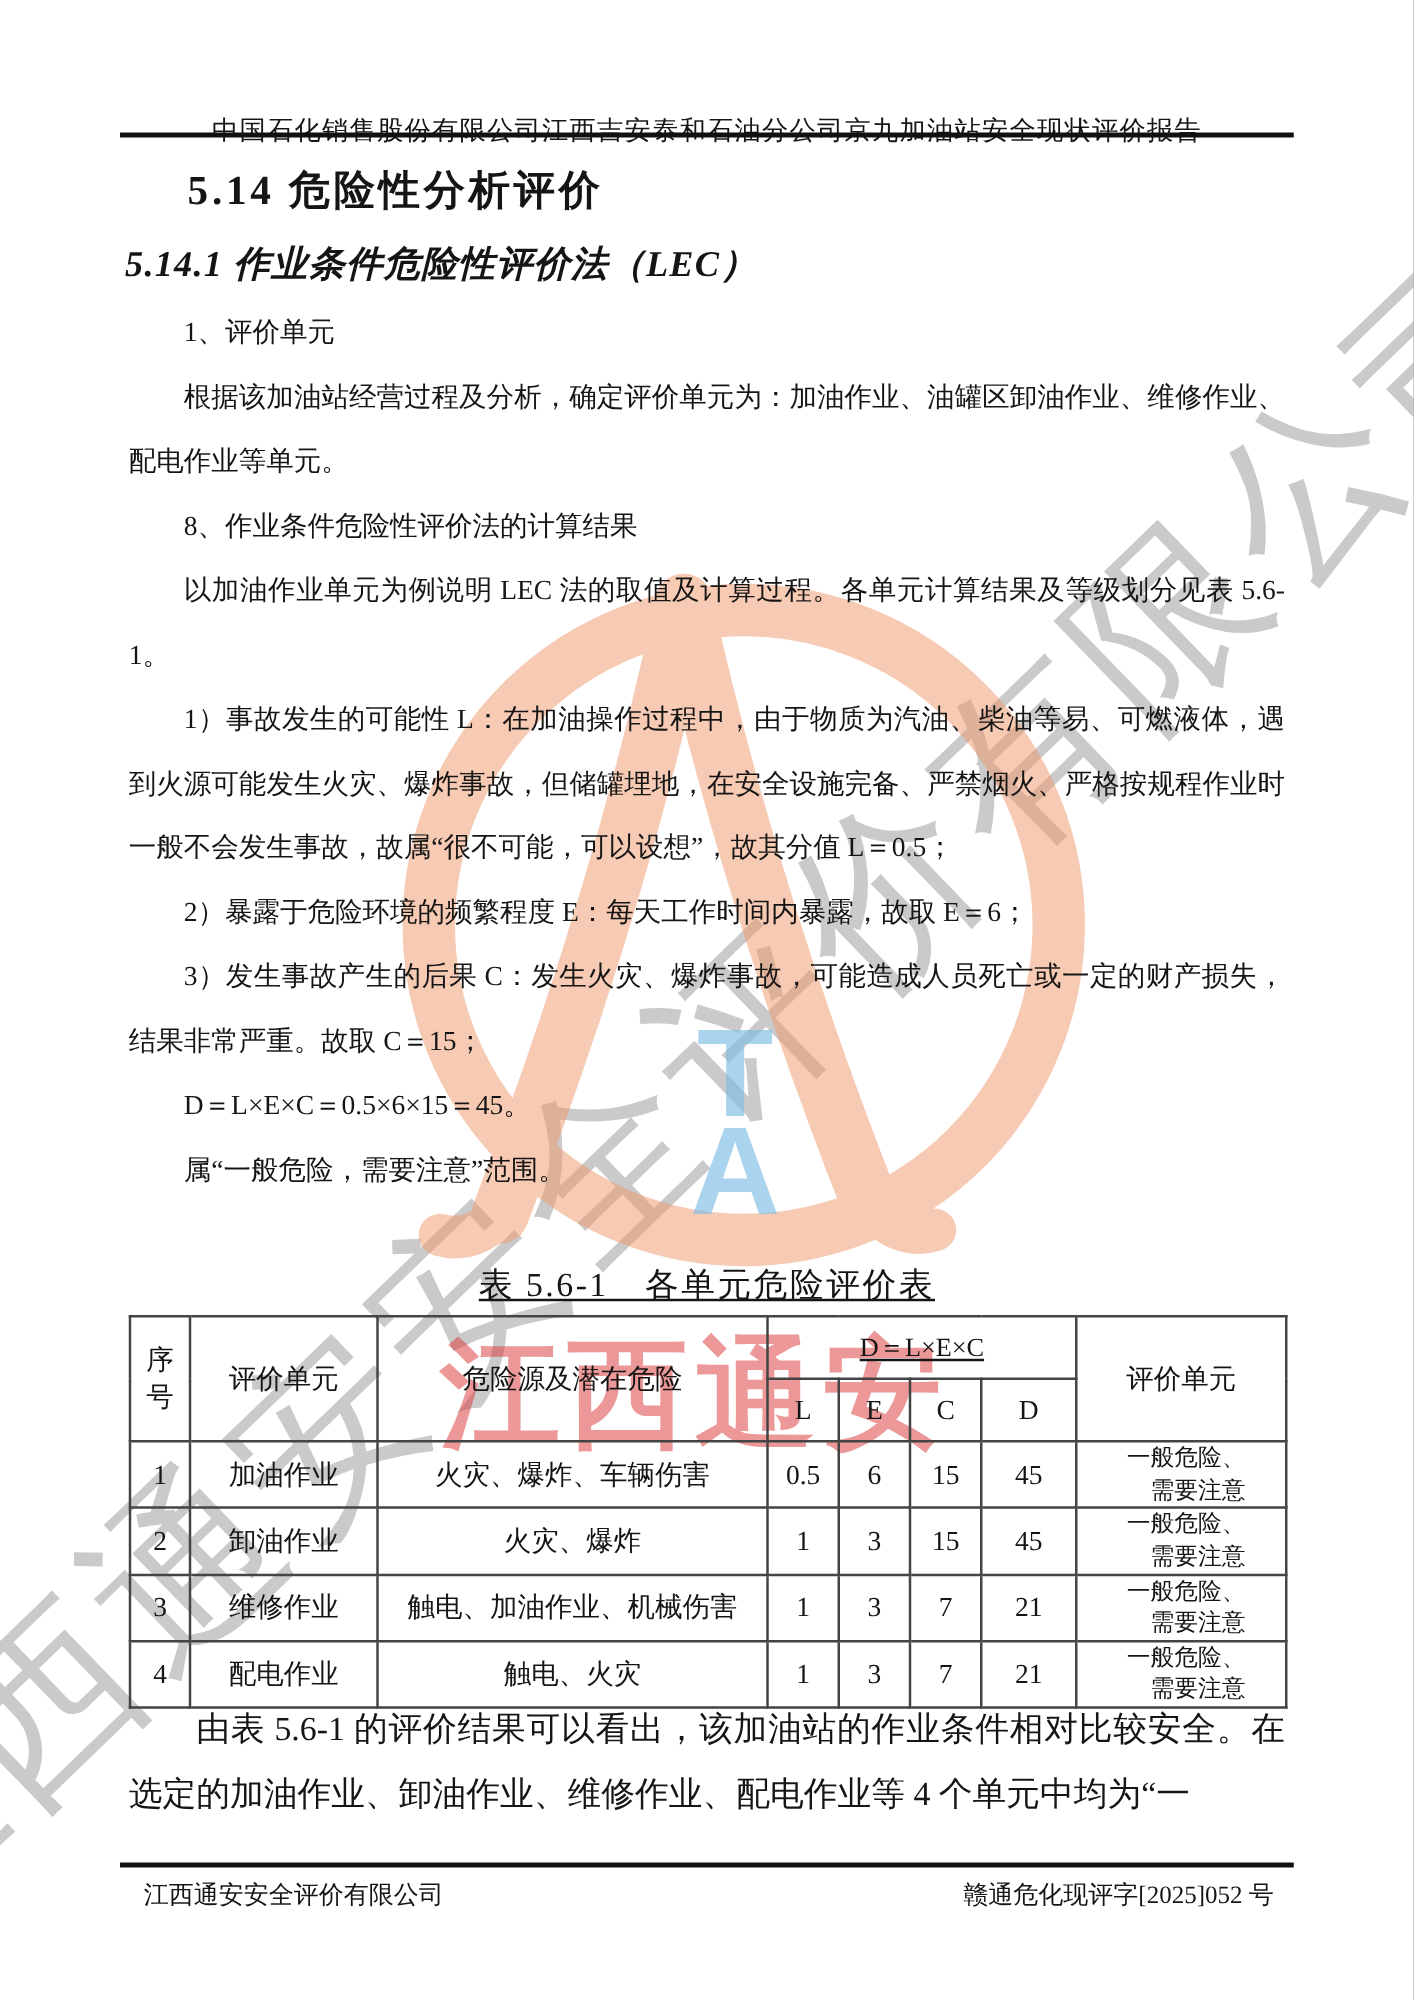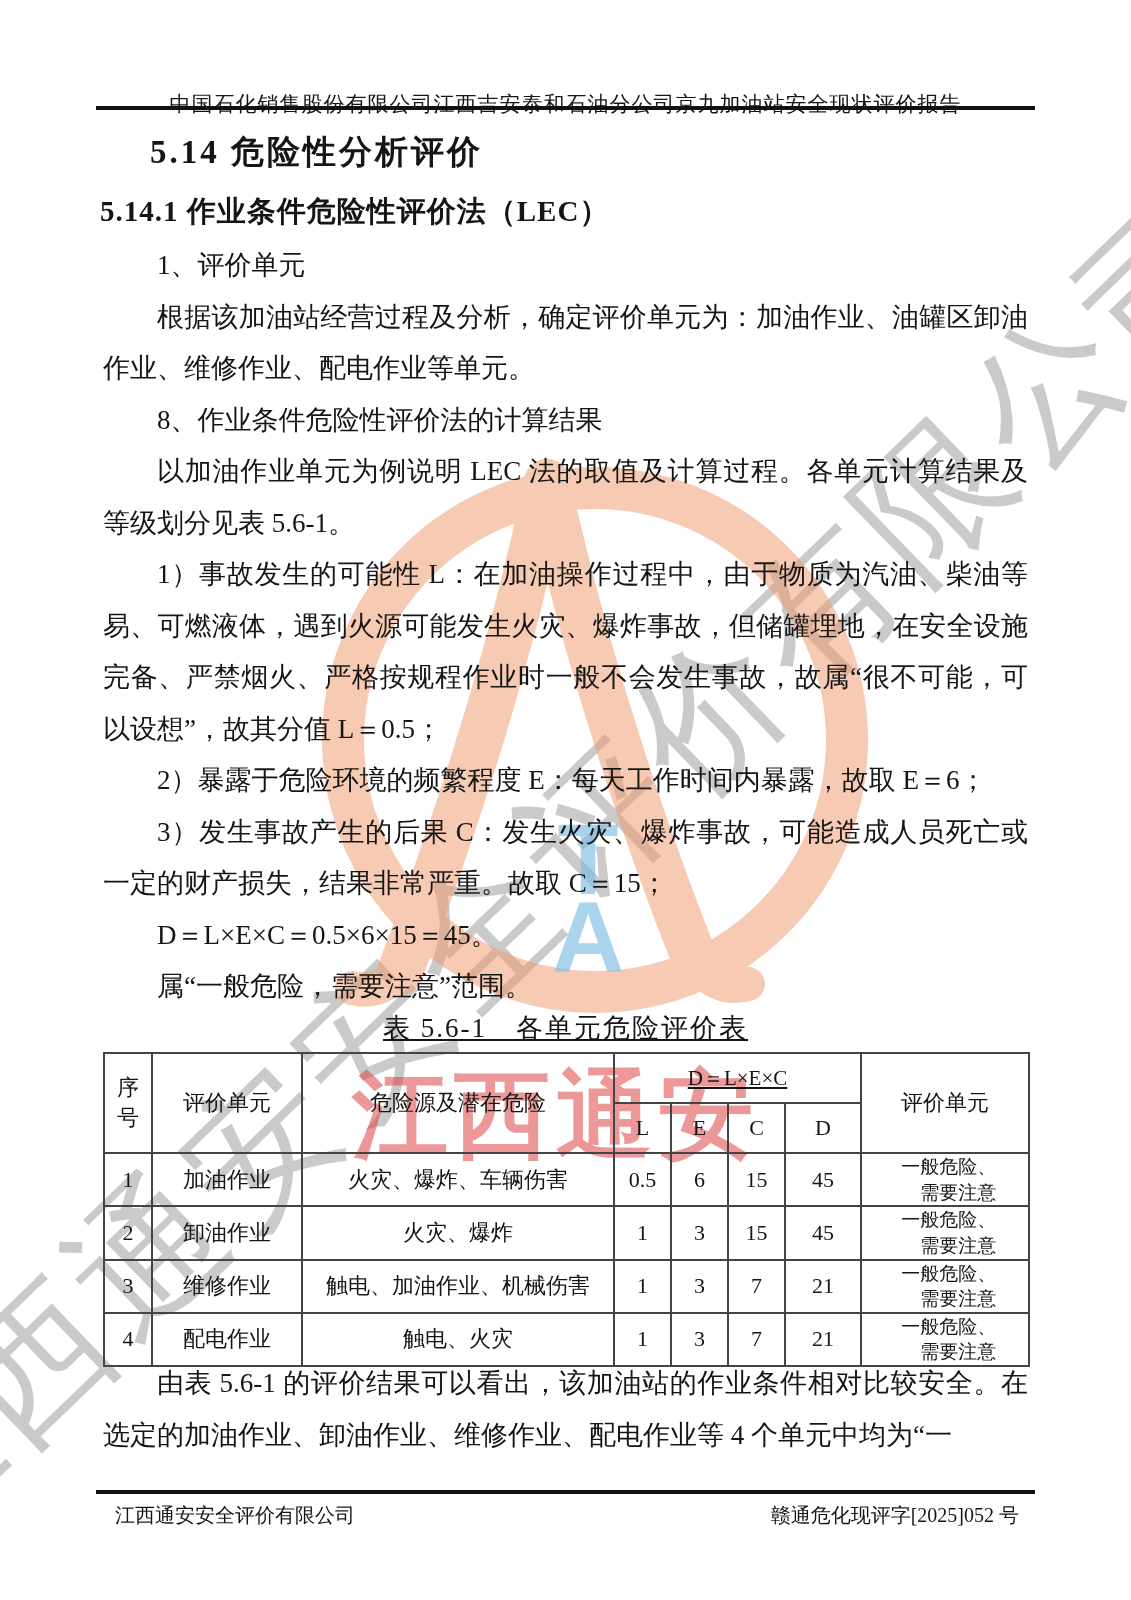--- a/index.html
+++ b/index.html
@@ -42,25 +42,25 @@
     position:absolute; top:66px; left:0; width:100%;
     text-align:center; font-size:21px; letter-spacing:1px;margin-top:24px;
   }
   .hdr-rule { position:absolute; top:106px; left:96px; width:939px; height:4px; background:#111; }
   .h1 {
     position:absolute; top:130px; left:150px;
     font-size:33px; font-weight:bold; letter-spacing:3px;
   }
   .h2 {
     position:absolute; top:192px; left:100px;
-    font-size:29px; font-weight:bold; letter-spacing:1px;
+    font-size:29px; font-weight:bold; letter-spacing:1px;font-style:italic;
   }
   .paras {
     position:absolute; top:240px; left:103px; width:925px;
-    font-size:27px; line-height:51.5px;
+    font-size:22px; line-height:51.5px;
     text-align:justify;
   }
   .paras p { text-indent:2em; }
   .tbl-title {
     position:absolute; top:1010px; left:0; width:100%;
     text-align:center; font-size:27px; letter-spacing:2px;text-decoration:underline;
   }
   table.eval {
     position:absolute; top:1052px; left:103px; width:925px;
     border-collapse:collapse; table-layout:fixed;

